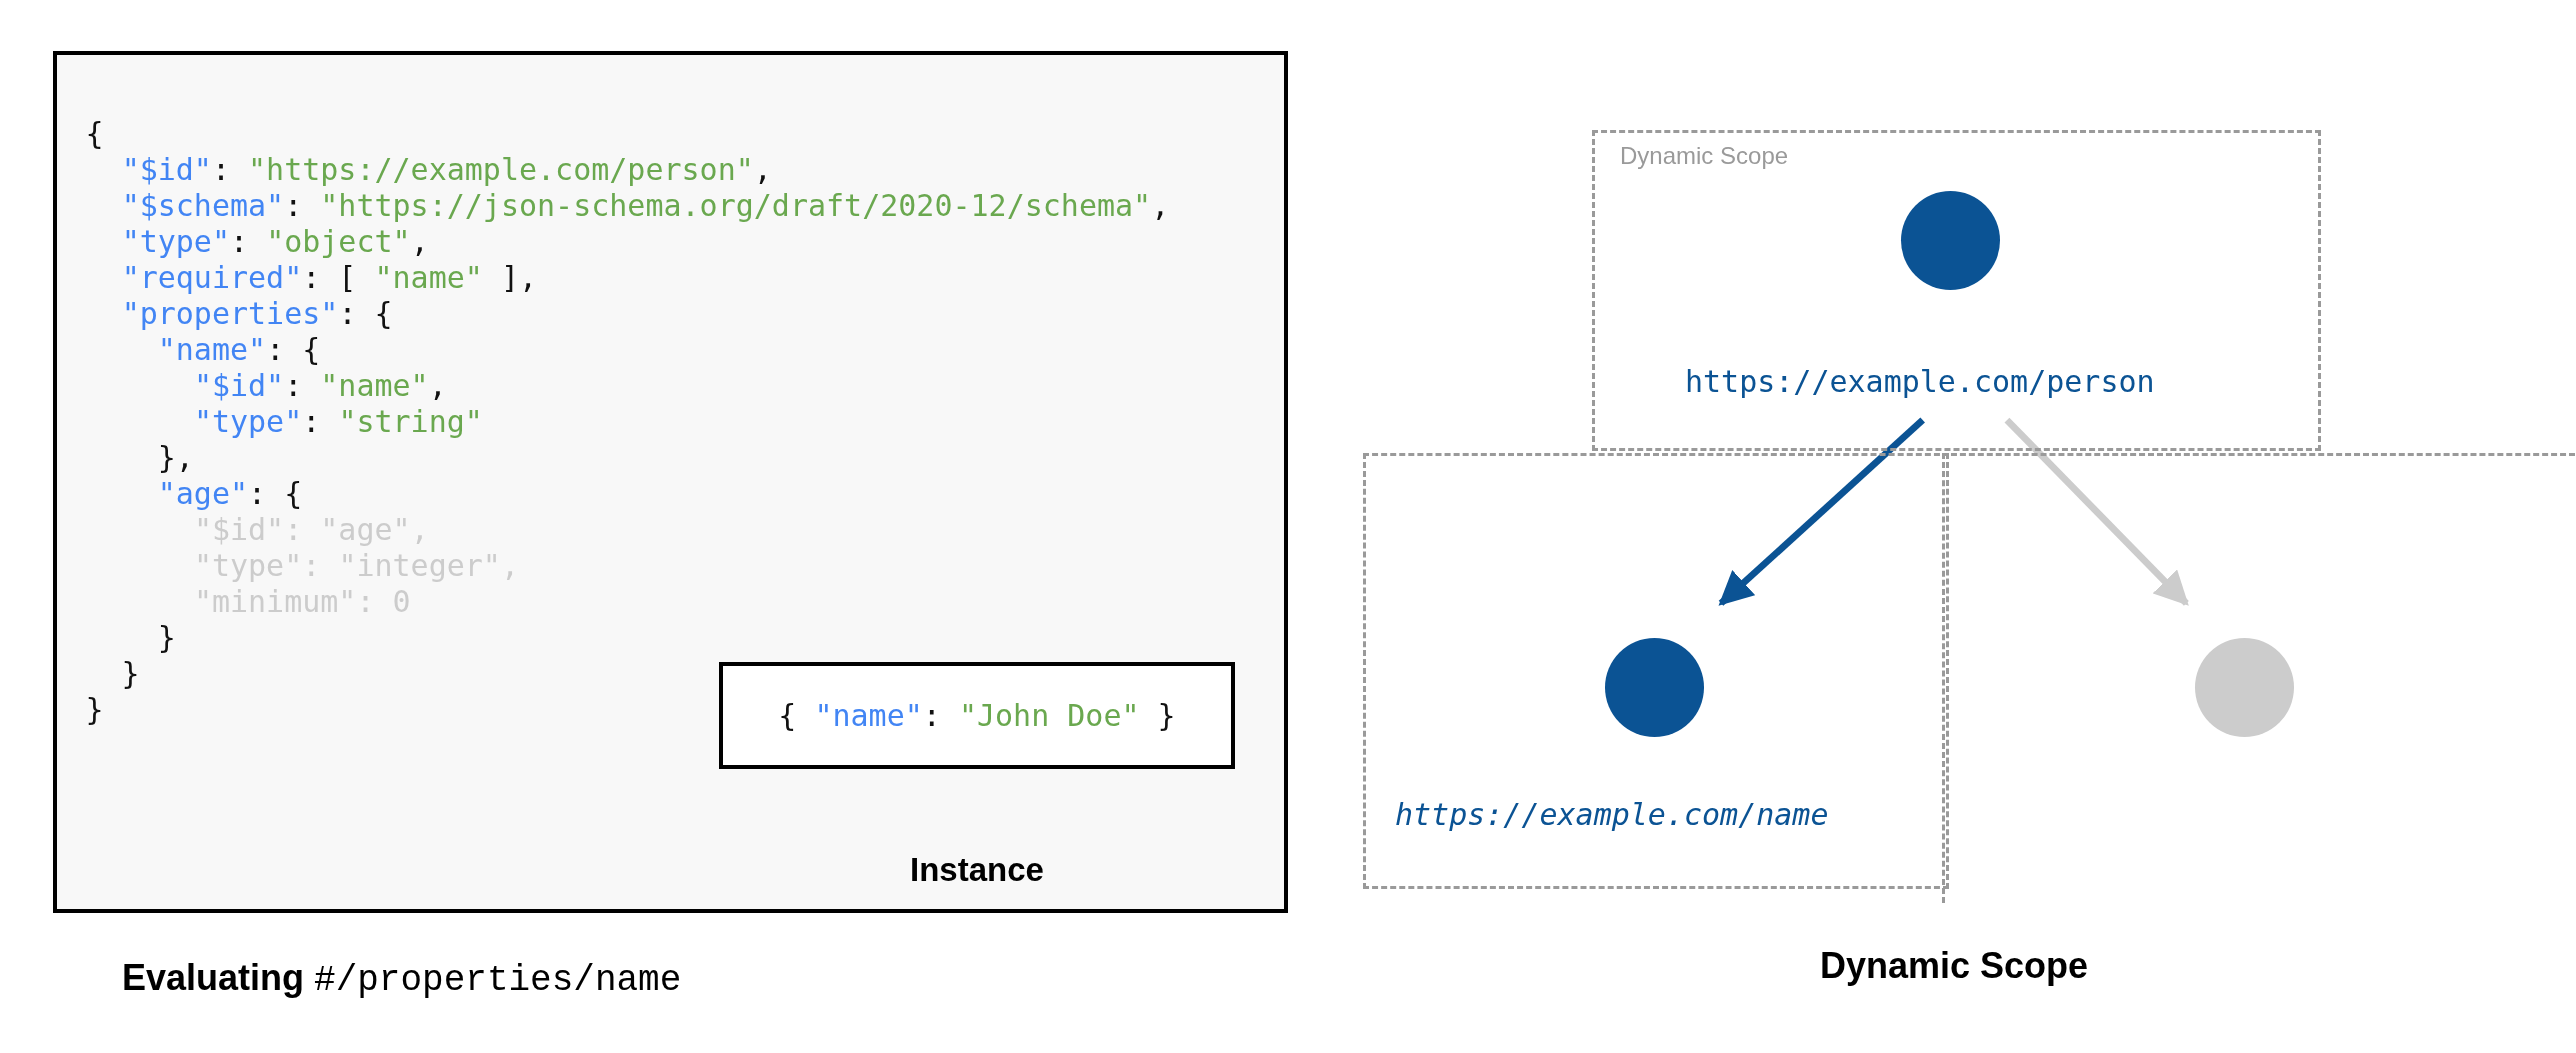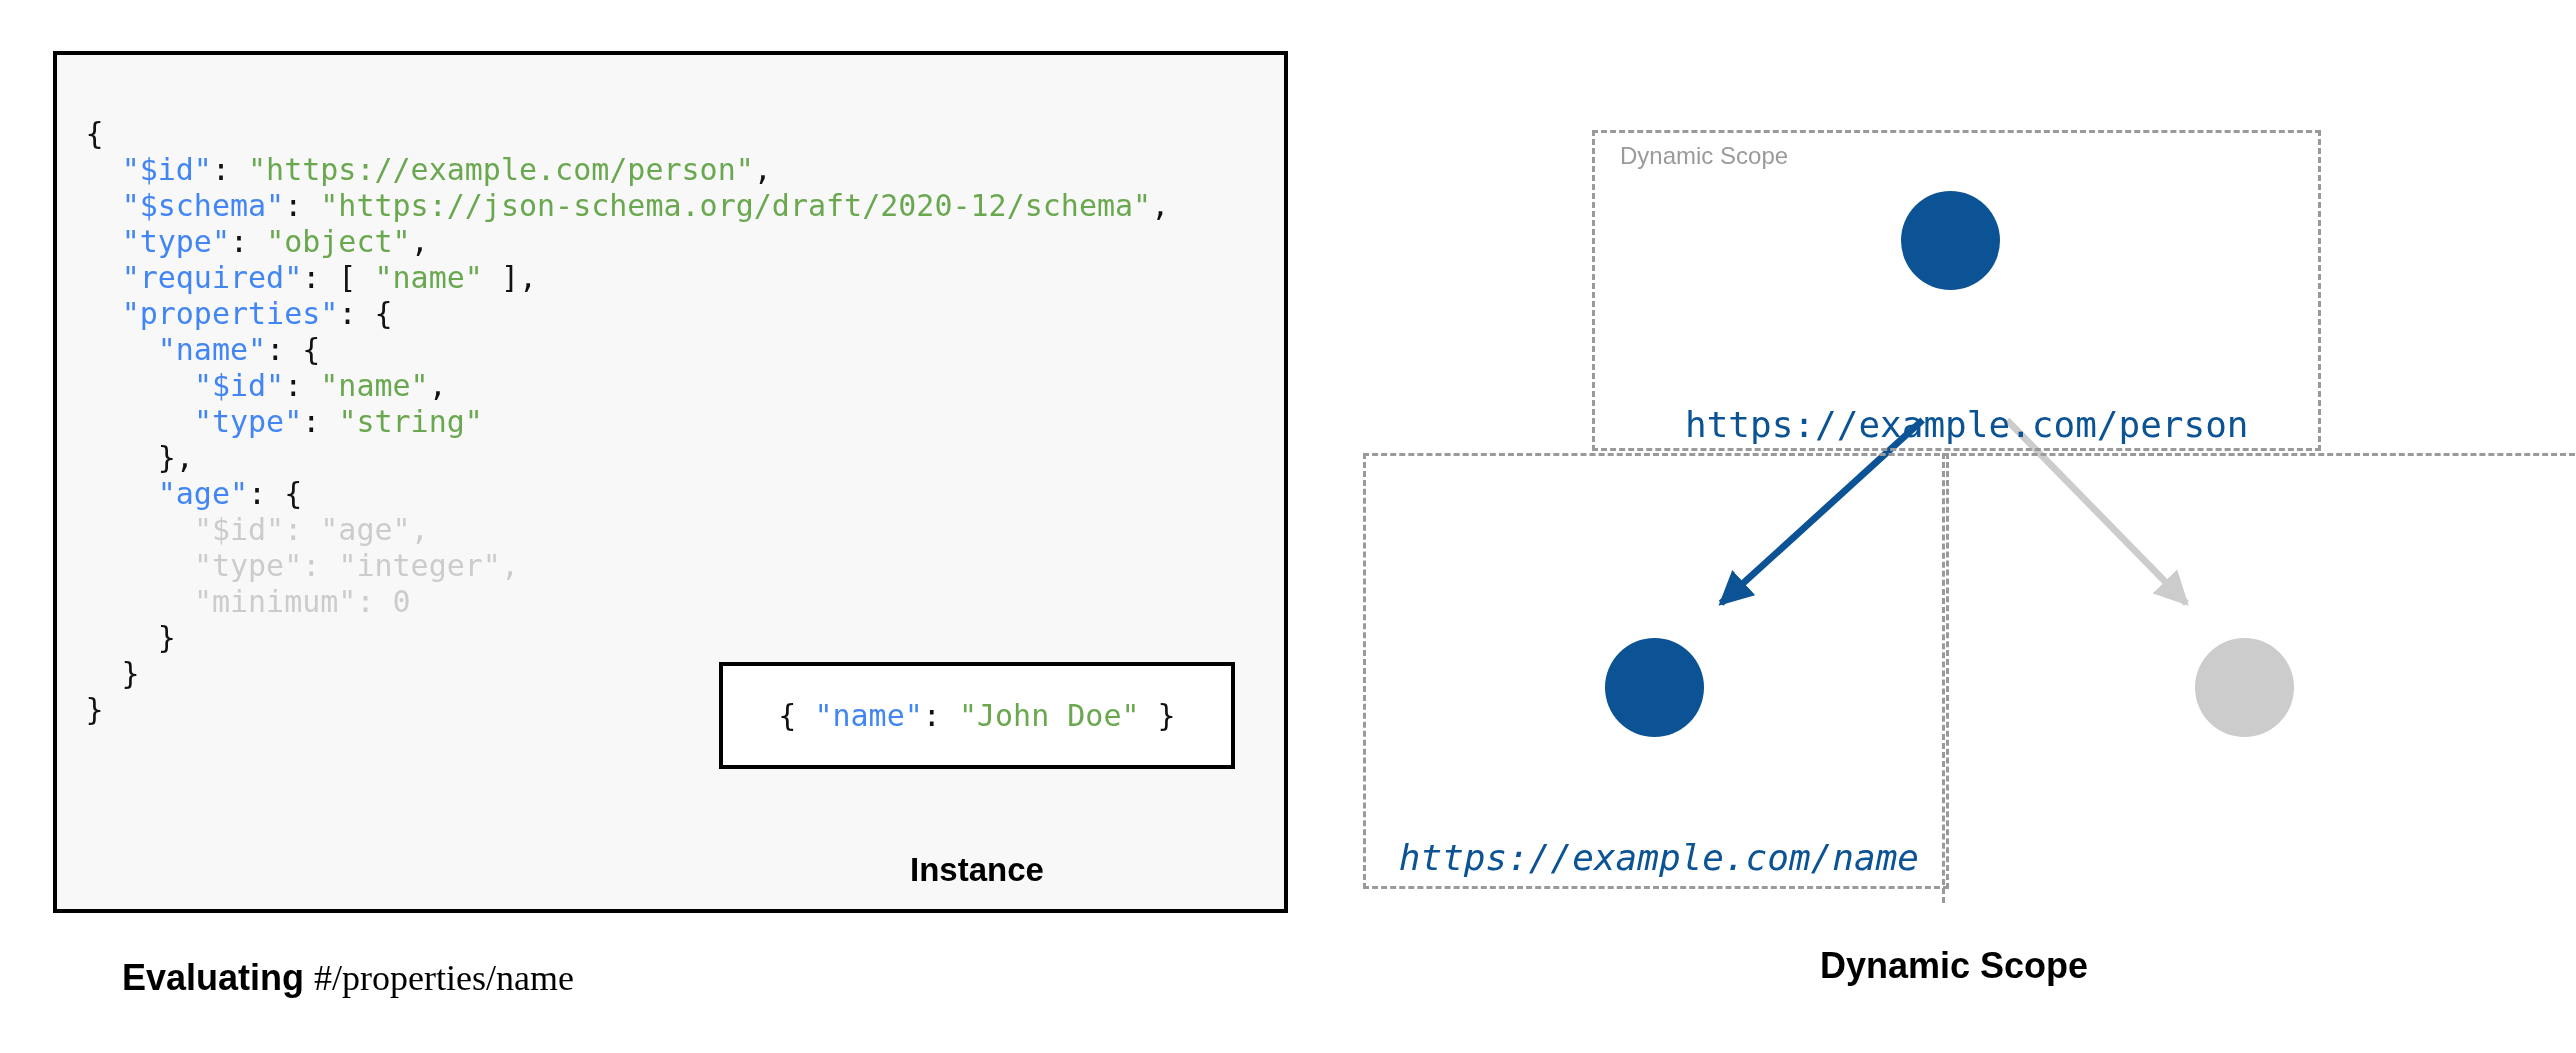--- a/index.html
+++ b/index.html
@@ -32,41 +32,41 @@
     font-size:30px; white-space:pre; color:#111111;
   }
   #instance-caption{
     position:absolute; left:719px; top:806px; width:516px;
     text-align:center; font-size:33px; font-weight:bold; color:#000000;margin-top:45px;
   }
 
   
   .fig-caption{position:absolute; font-size:36px; font-weight:bold; color:#000000;
                white-space:pre;}
-  .fig-caption .mono{font-family:Liberation Serif, serif;
+  .fig-caption .mono{font-family:Liberation Mono, monospace;
                      font-weight:normal;}
 
   
   #scope-diagram{position:absolute; left:1332px; top:0px; width:1244px; height:1037px;}
 
   .dashbox{position:absolute; box-sizing:border-box; background:transparent;}
   #scope-box-root{left:260px; top:130px; width:729px; height:321px;
                   border:3.4px dashed #9A9A9A;}
   #scope-box-name{left:31px;  top:453px; width:586px; height:436px;
                   border:3.4px dashed #9A9A9A;}
   #scope-box-age{ left:610px;top:453px; width:633px; height:450px;
                   border-left:3.4px dashed #9A9A9A; border-top:3.4px dashed #9A9A9A;}
 
   #scope-box-label{position:absolute; left:288px; top:142px;
                    font-size:24px; color:#9A9A9A;}
 
   .node-circle{position:absolute; border-radius:50%;}
-  .node-label{position:absolute; text-align:right; white-space:pre;
+  .node-label{position:absolute; text-align:left; white-space:pre;
               font-family:"DejaVu Sans Mono","Liberation Mono",monospace;
-              font-size:36px;margin-top:40px;}
+              font-size:30px;}
 
   #node-person-circle{left:569px; top:191px; width:99px; height:99px; background:#0B5394;}
   #node-person-label {left:353px;  top:364px; width:535px; color:#0B5394;}
 
   #node-name-circle{left:273px; top:638px; width:99px; height:99px; background:#0B5394;}
   #node-name-label {left:63px; top:797px; width:524px; color:#0B5394;}
 
   #node-age-circle{left:863px; top:638px; width:99px; height:99px; background:#CCCCCC;}
   #node-age-label {left:655px; top:797px; width:524px; color:#CCCCCC;}
 

